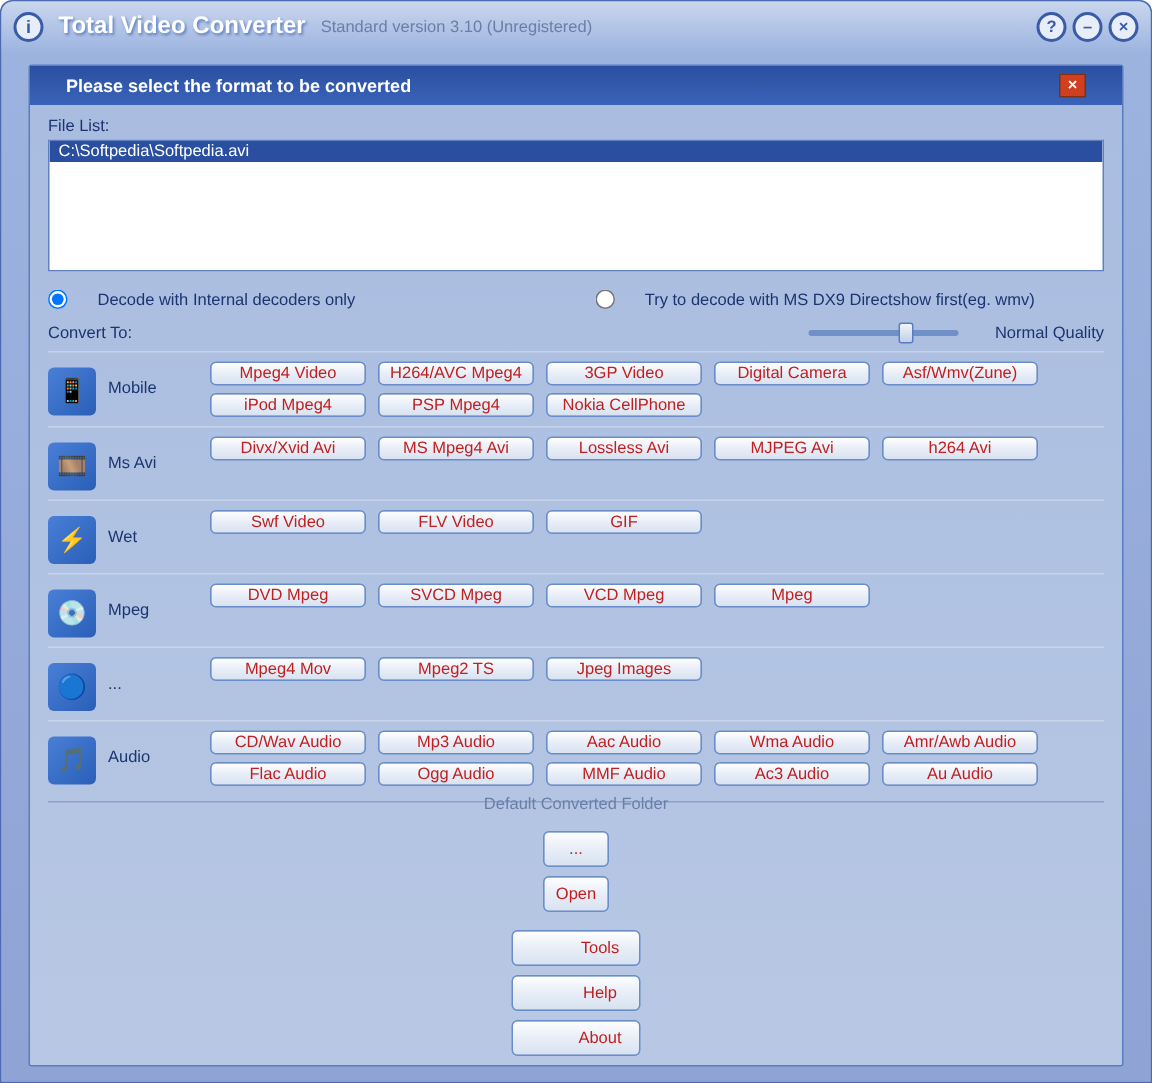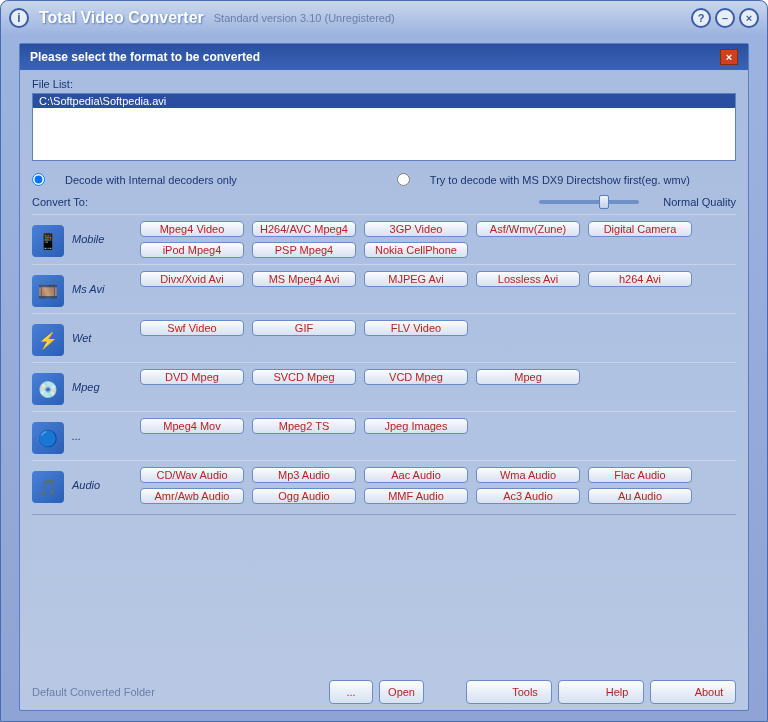--- a/index.html
+++ b/index.html
@@ -69,42 +69,42 @@
   top: 42px; left: 18px; right: 18px; bottom: 10px;
   background: linear-gradient(to bottom, #a8bce0 0%, #b8c8e4 100%);
   border: 1px solid #5a7cc0;
   border-radius: 2px;
 }
 .panel-header {
   background: linear-gradient(to bottom, #2a4fa0 0%, #3a63b8 100%);
   color: #fff;
   font-weight: bold;
   font-size: 12px;
-  padding: 5px 10px;
+  padding: 5px 24px;
   display: flex;
   align-items: center;
 }
 .close-x {
   margin-left: auto;
   width: 18px; height: 16px;
   background: #d04020;
   border: 1px solid #803010;
   color: #fff;
   display: flex; align-items: center; justify-content: center;
   cursor: pointer;
   font-size: 11px;
   font-weight: bold;
 }
 .content {
   padding: 8px 12px;
 }
 .label { color: #1a3570; font-size: 11px; margin-bottom: 3px; }
 .file-list {
   width: 100%;
-  height: 68px;
+  height: 88px;
   background: #fff;
   border: 1px solid #6080c0;
   overflow: auto;
 }
 .file-item {
   background: #2a4fa0;
   color: #fff;
   padding: 1px 6px;
   font-size: 11px;
 }
@@ -170,21 +170,20 @@
   border-radius: 4px;
   display: flex; align-items: center; justify-content: center;
   font-size: 16px;
 }
 .cat-label {
   width: 68px;
   color: #1a3570;
   font-size: 11px;
   margin-top: 12px;
   flex-shrink: 0;
-  font-style: italic;
 }
 .btn-grid {
   display: flex;
   flex-wrap: wrap;
   gap: 5px 8px;
   flex: 1;
 }
 .fmt-btn {
   width: 104px;
   height: 16px;
@@ -196,20 +195,21 @@
   cursor: pointer;
   display: flex; align-items: center; justify-content: center;
   font-family: inherit;
 }
 .bottom-bar {
   position: absolute;
   bottom: 6px; left: 12px; right: 12px;
   display: flex;
   align-items: center;
   gap: 6px;
+  flex-direction: column;
 }
 .bottom-label {
   color: #6a7fa8;
   font-size: 11px;
 }
 .bottom-btn {
   height: 24px;
   padding: 0 8px;
   min-width: 44px;
   background: linear-gradient(to bottom, #fdfefe 0%, #e8eef8 50%, #d8e2f0 100%);
@@ -278,45 +278,45 @@
       </div>
 
       <div class="formats" id="formats">
           <div class="format-row">
             <div class="cat-icon">📱</div>
             <div class="cat-label">Mobile</div>
             <div class="btn-grid">
               <button class="fmt-btn">Mpeg4 Video</button>
               <button class="fmt-btn">H264/AVC Mpeg4</button>
               <button class="fmt-btn">3GP Video</button>
+              <button class="fmt-btn">Digital Camera</button>
               <button class="fmt-btn">Asf/Wmv(Zune)</button>
-              <button class="fmt-btn">Digital Camera</button>
               <button class="fmt-btn">iPod Mpeg4</button>
               <button class="fmt-btn">PSP Mpeg4</button>
               <button class="fmt-btn">Nokia CellPhone</button>
             </div>
           </div>
           <div class="format-row">
             <div class="cat-icon">🎞️</div>
             <div class="cat-label">Ms Avi</div>
             <div class="btn-grid">
               <button class="fmt-btn">Divx/Xvid Avi</button>
               <button class="fmt-btn">MS Mpeg4 Avi</button>
+              <button class="fmt-btn">Lossless Avi</button>
               <button class="fmt-btn">MJPEG Avi</button>
-              <button class="fmt-btn">Lossless Avi</button>
               <button class="fmt-btn">h264 Avi</button>
             </div>
           </div>
           <div class="format-row">
             <div class="cat-icon">⚡</div>
             <div class="cat-label">Wet</div>
             <div class="btn-grid">
               <button class="fmt-btn">Swf Video</button>
+              <button class="fmt-btn">FLV Video</button>
               <button class="fmt-btn">GIF</button>
-              <button class="fmt-btn">FLV Video</button>
             </div>
           </div>
           <div class="format-row">
             <div class="cat-icon">💿</div>
             <div class="cat-label">Mpeg</div>
             <div class="btn-grid">
               <button class="fmt-btn">DVD Mpeg</button>
               <button class="fmt-btn">SVCD Mpeg</button>
               <button class="fmt-btn">VCD Mpeg</button>
               <button class="fmt-btn">Mpeg</button>
@@ -332,22 +332,22 @@
             </div>
           </div>
           <div class="format-row">
             <div class="cat-icon">🎵</div>
             <div class="cat-label">Audio</div>
             <div class="btn-grid">
               <button class="fmt-btn">CD/Wav Audio</button>
               <button class="fmt-btn">Mp3 Audio</button>
               <button class="fmt-btn">Aac Audio</button>
               <button class="fmt-btn">Wma Audio</button>
+              <button class="fmt-btn">Amr/Awb Audio</button>
               <button class="fmt-btn">Flac Audio</button>
-              <button class="fmt-btn">Amr/Awb Audio</button>
               <button class="fmt-btn">Ogg  Audio</button>
               <button class="fmt-btn">MMF Audio</button>
               <button class="fmt-btn">Ac3 Audio</button>
               <button class="fmt-btn">Au  Audio</button>
             </div>
           </div>
         </div>
 
       <hr class="sep">
 

